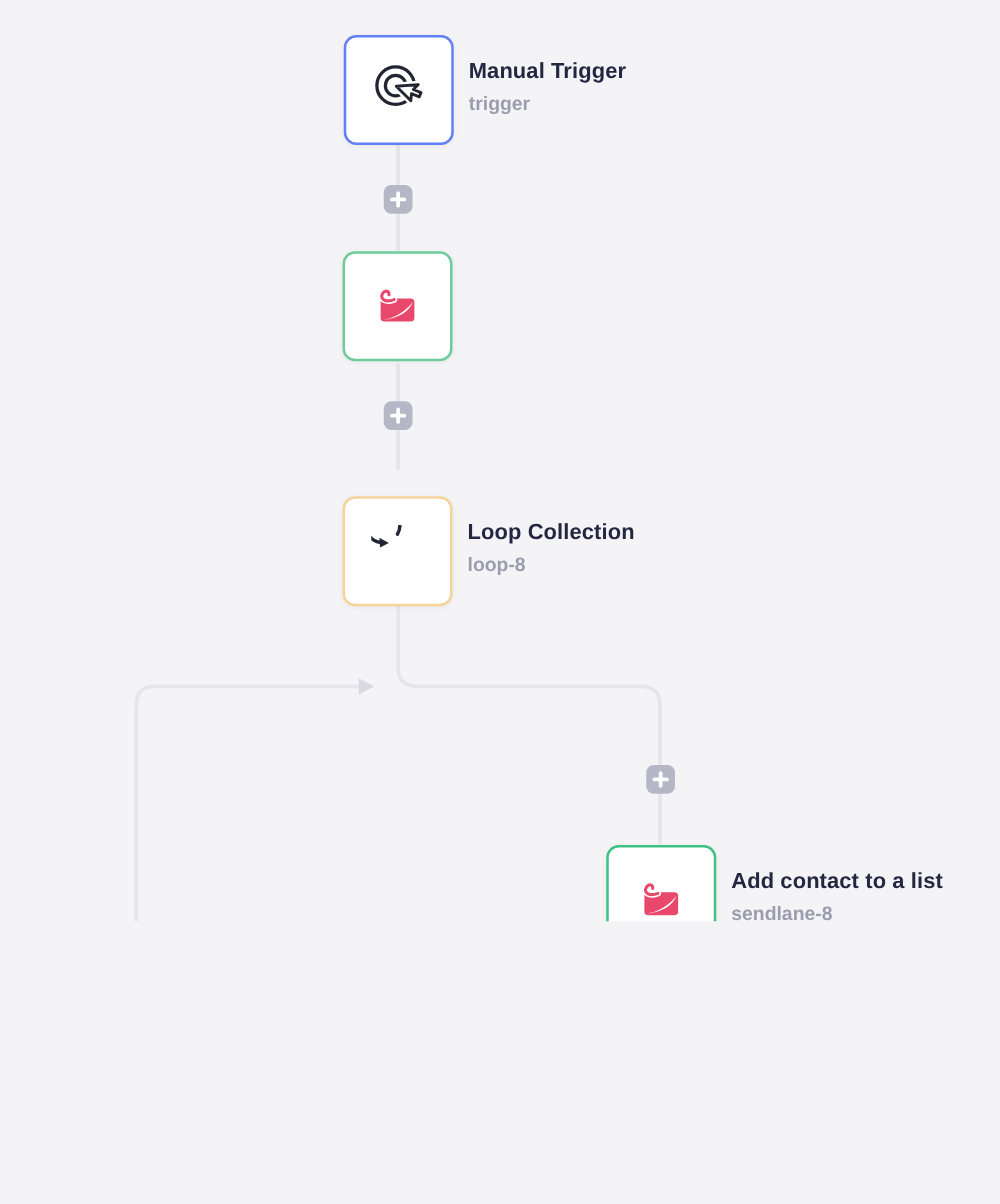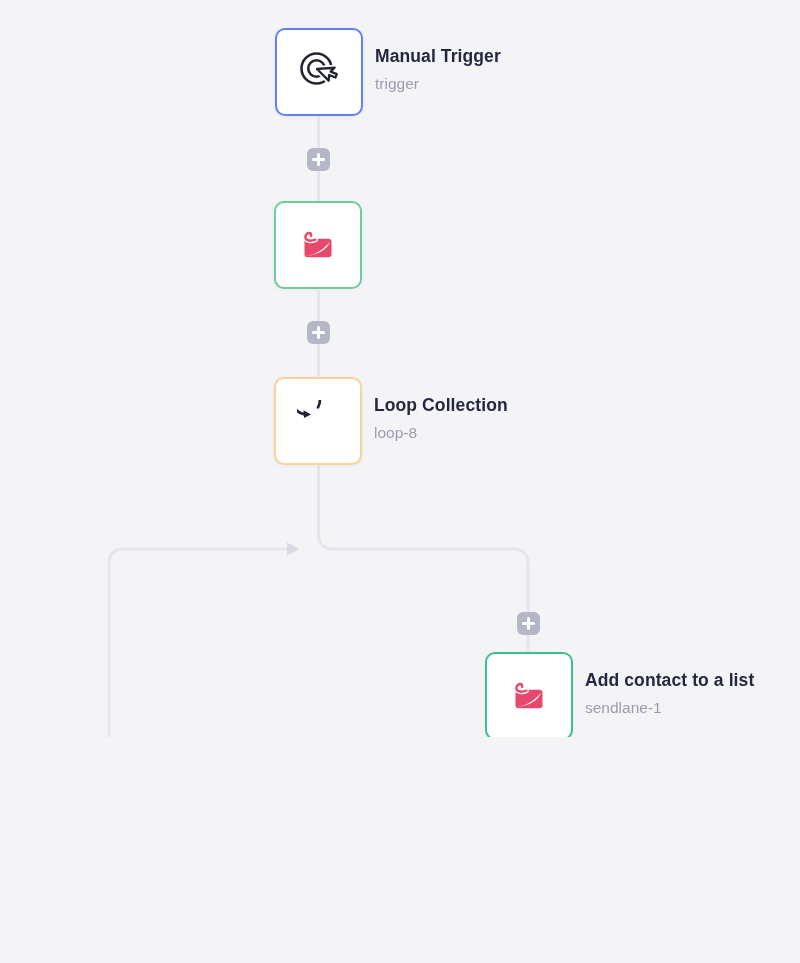--- a/index.html
+++ b/index.html
@@ -16,21 +16,21 @@
     display:flex; align-items:center; justify-content:center;
     box-shadow:0 1px 4px rgba(35,39,65,0.05);
     cursor:pointer;
   }
   .node-text{margin-left:12px; transform:translateY(-3px);}
   .node-title{
     font-size:17.5px; font-weight:bold; color:#232741; letter-spacing:.1px;
     line-height:1.15; white-space:nowrap;
   }
   .node-sub{
-    font-size:15.5px; font-weight:normal; color:#9b9daf; margin-top:8px;
+    font-size:15.5px; font-weight:bold; color:#9b9daf; margin-top:8px;
     line-height:1.1; white-space:nowrap;
   }
 
   .plus-btn{
     position:absolute; width:23px; height:23px; border-radius:6px;
     background:#b5b7c6; cursor:pointer;
   }
   .plus-btn::before, .plus-btn::after{
     content:""; position:absolute; background:#ffffff; border-radius:2px;
   }
@@ -81,45 +81,45 @@
     <div class="node-box" style="border-color:#6fcb9b;">
       <svg width="36" height="31" viewBox="0 0 40 34">
         <rect x="5" y="9.5" width="30" height="20.5" rx="3.4" fill="#e8486b"></rect>
         <path d="M17 10.5 C 9.5 13.5, 3.5 10, 7 4.8 C 9 2, 12.8 2.6, 12.4 6.2" fill="none" stroke="#ffffff" stroke-width="5.5" stroke-linecap="round"></path>
         <path d="M17 10.5 C 9.5 13.5, 3.5 10, 7 4.8 C 9 2, 12.8 2.6, 12.4 6.2" fill="none" stroke="#e8486b" stroke-width="2.7" stroke-linecap="round"></path>
         <path d="M6.2 28.6 C 16 27.6, 26.5 21.8, 33.6 12.6 C 30.2 21.4, 20.5 27.4, 6.2 28.6 Z" fill="#ffffff"></path>
       </svg>
     </div>
   </div>
 
-  <div class="node" style="left:274px; top:377px;">
+  <div class="node" style="left:274px; top:397px;">
     <div class="node-box" style="border-color:#f8d29b;">
       <svg width="42" height="42" viewBox="0 0 40 40">
         <path d="M20 7 A13 13 0 1 0 8.7 13.5" fill="none" stroke="#232632" stroke-width="2.6" stroke-linecap="round"></path>
         <polygon points="6.7,17.2 13.4,13.8 6.2,9.7" fill="#232632"></polygon>
       </svg>
     </div>
     <div class="node-text">
       <div class="node-title">Loop Collection</div>
       <div class="node-sub">loop-8</div>
     </div>
   </div>
 
-  <div class="node" style="left:485px; top:652px;">
+  <div class="node" style="left:485px; top:676px;">
     <div class="node-box" style="border-color:#3fc086; border-width:2.5px;">
       <svg width="36" height="31" viewBox="0 0 40 34">
         <rect x="5" y="9.5" width="30" height="20.5" rx="3.4" fill="#e8486b"></rect>
         <path d="M17 10.5 C 9.5 13.5, 3.5 10, 7 4.8 C 9 2, 12.8 2.6, 12.4 6.2" fill="none" stroke="#ffffff" stroke-width="5.5" stroke-linecap="round"></path>
         <path d="M17 10.5 C 9.5 13.5, 3.5 10, 7 4.8 C 9 2, 12.8 2.6, 12.4 6.2" fill="none" stroke="#e8486b" stroke-width="2.7" stroke-linecap="round"></path>
         <path d="M6.2 28.6 C 16 27.6, 26.5 21.8, 33.6 12.6 C 30.2 21.4, 20.5 27.4, 6.2 28.6 Z" fill="#ffffff"></path>
       </svg>
     </div>
     <div class="node-text">
       <div class="node-title">Add contact to a list</div>
-      <div class="node-sub">sendlane-1</div>
+      <div class="node-sub">sendlane-8</div>
     </div>
   </div>
 
   <div class="plus-btn" style="left:307px; top:148px;"></div>
   <div class="plus-btn" style="left:307px; top:321px;"></div>
   <div class="plus-btn" style="left:517px; top:612px;"></div>
   <div class="plus-btn" style="left:517px; top:803px;"></div>
   <div class="plus-btn" style="left:307px; top:897px;"></div>
 
 </div>

